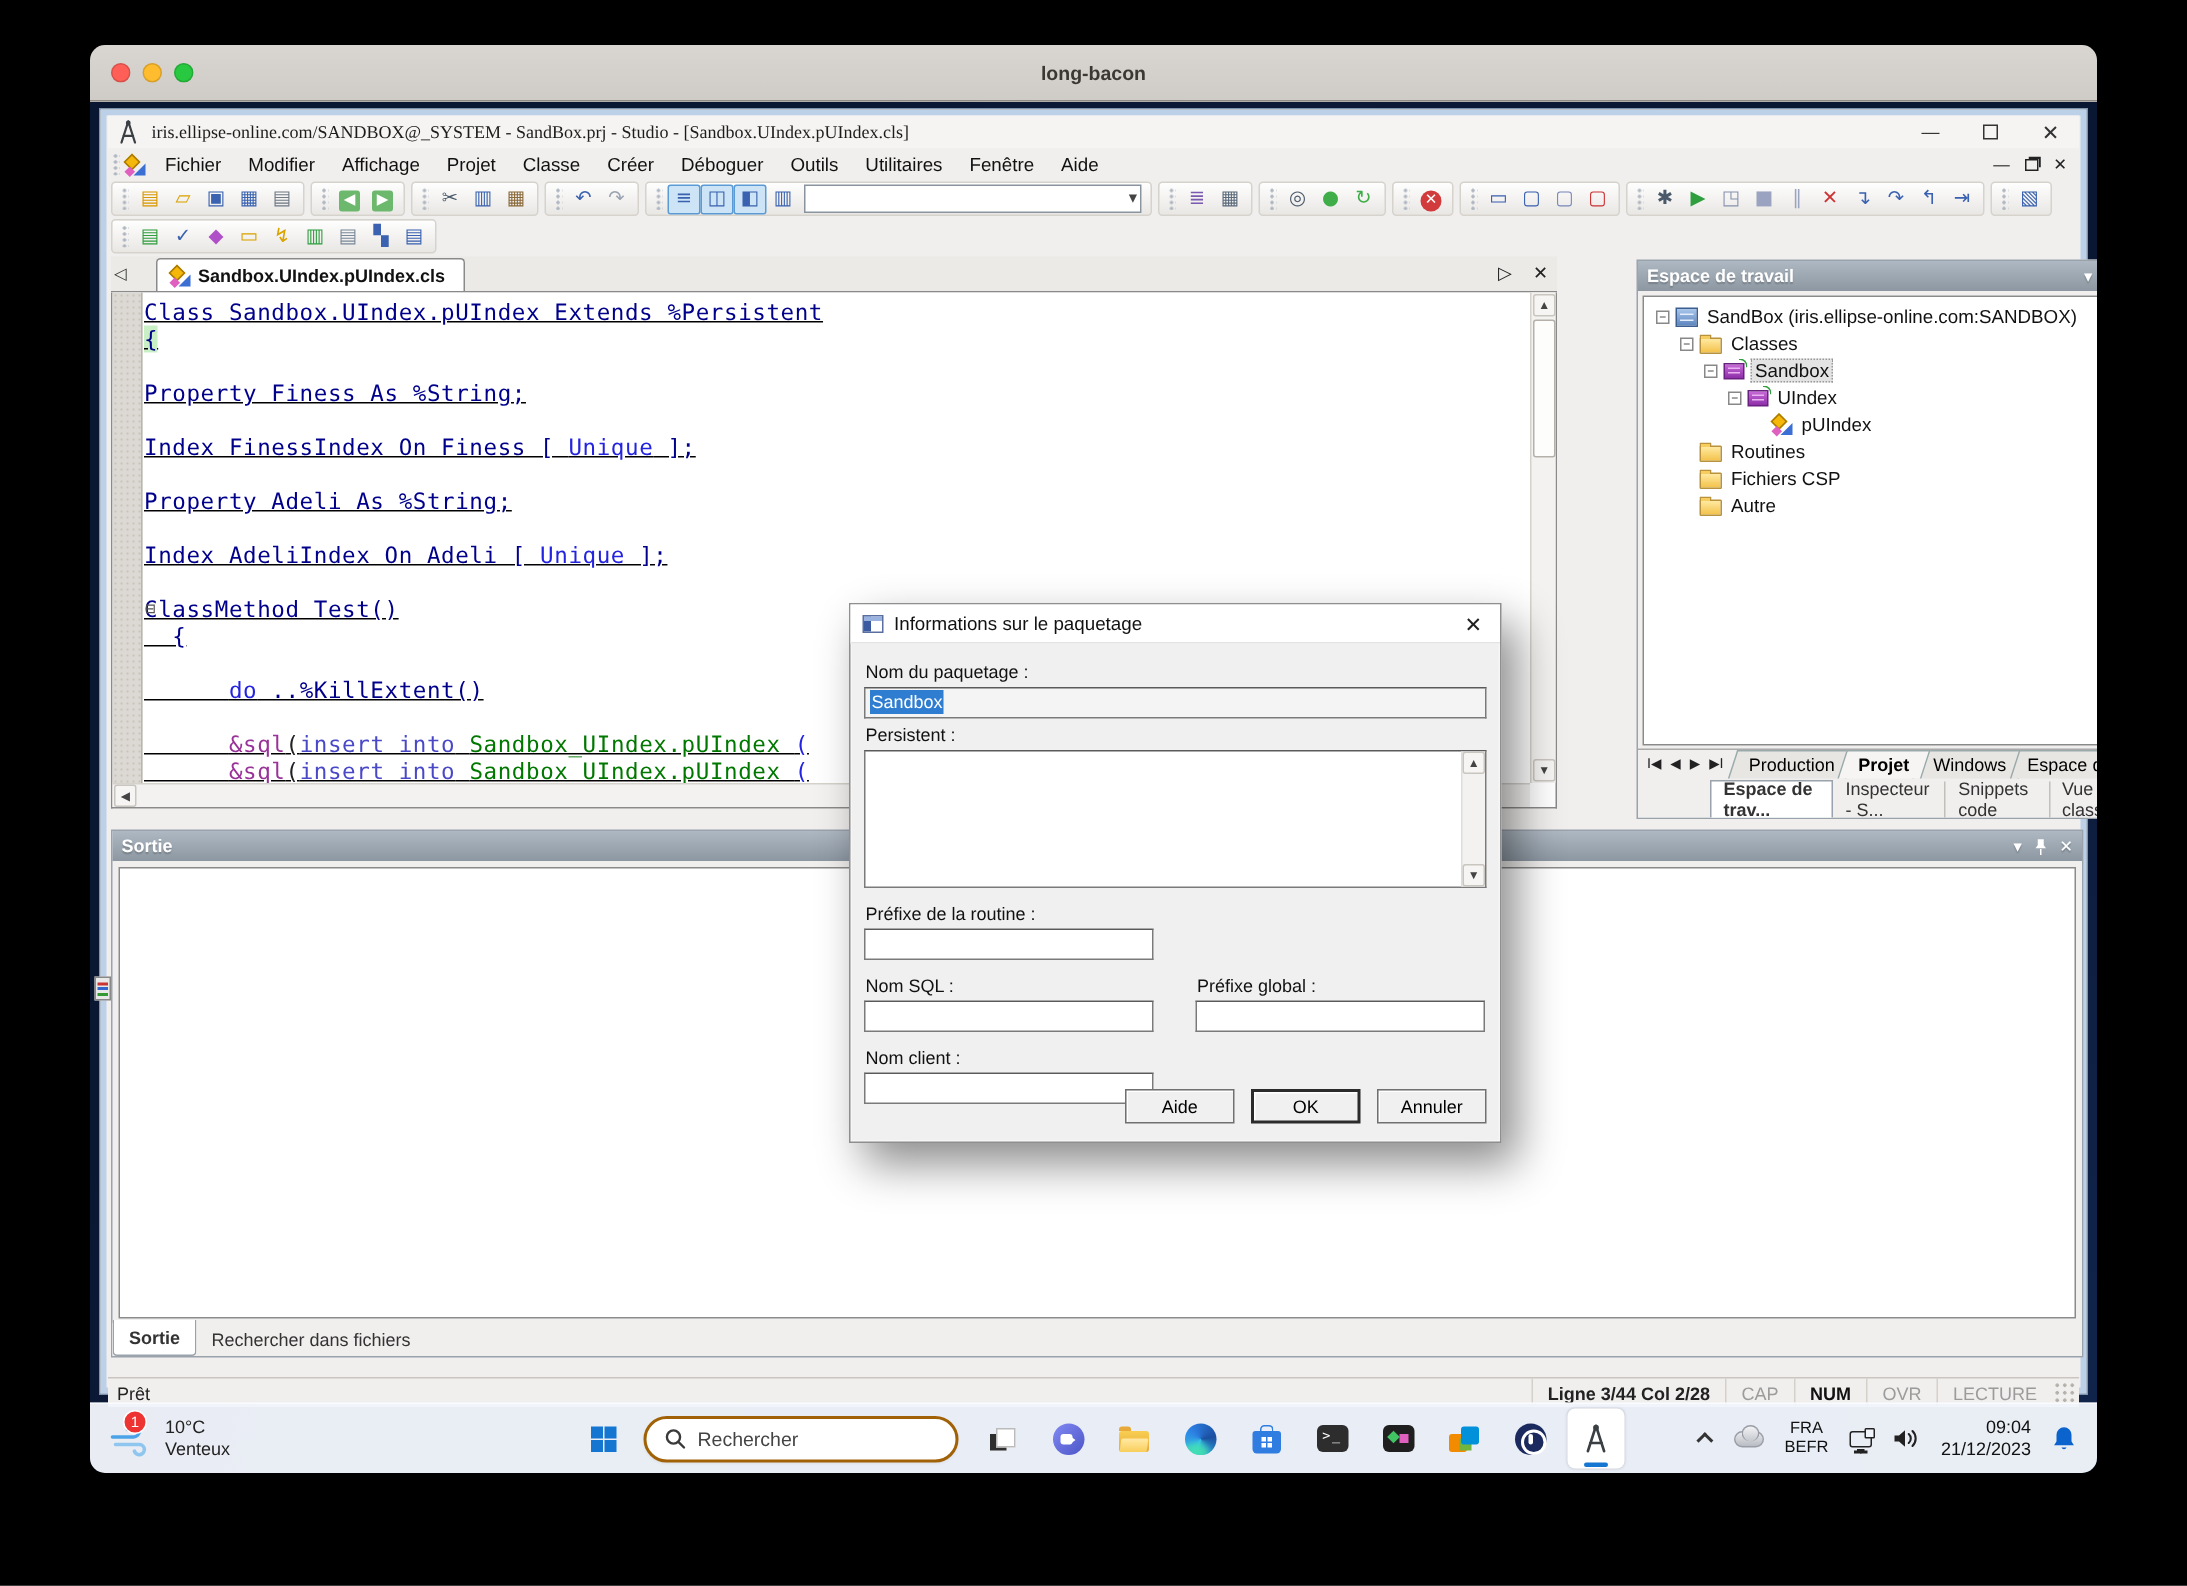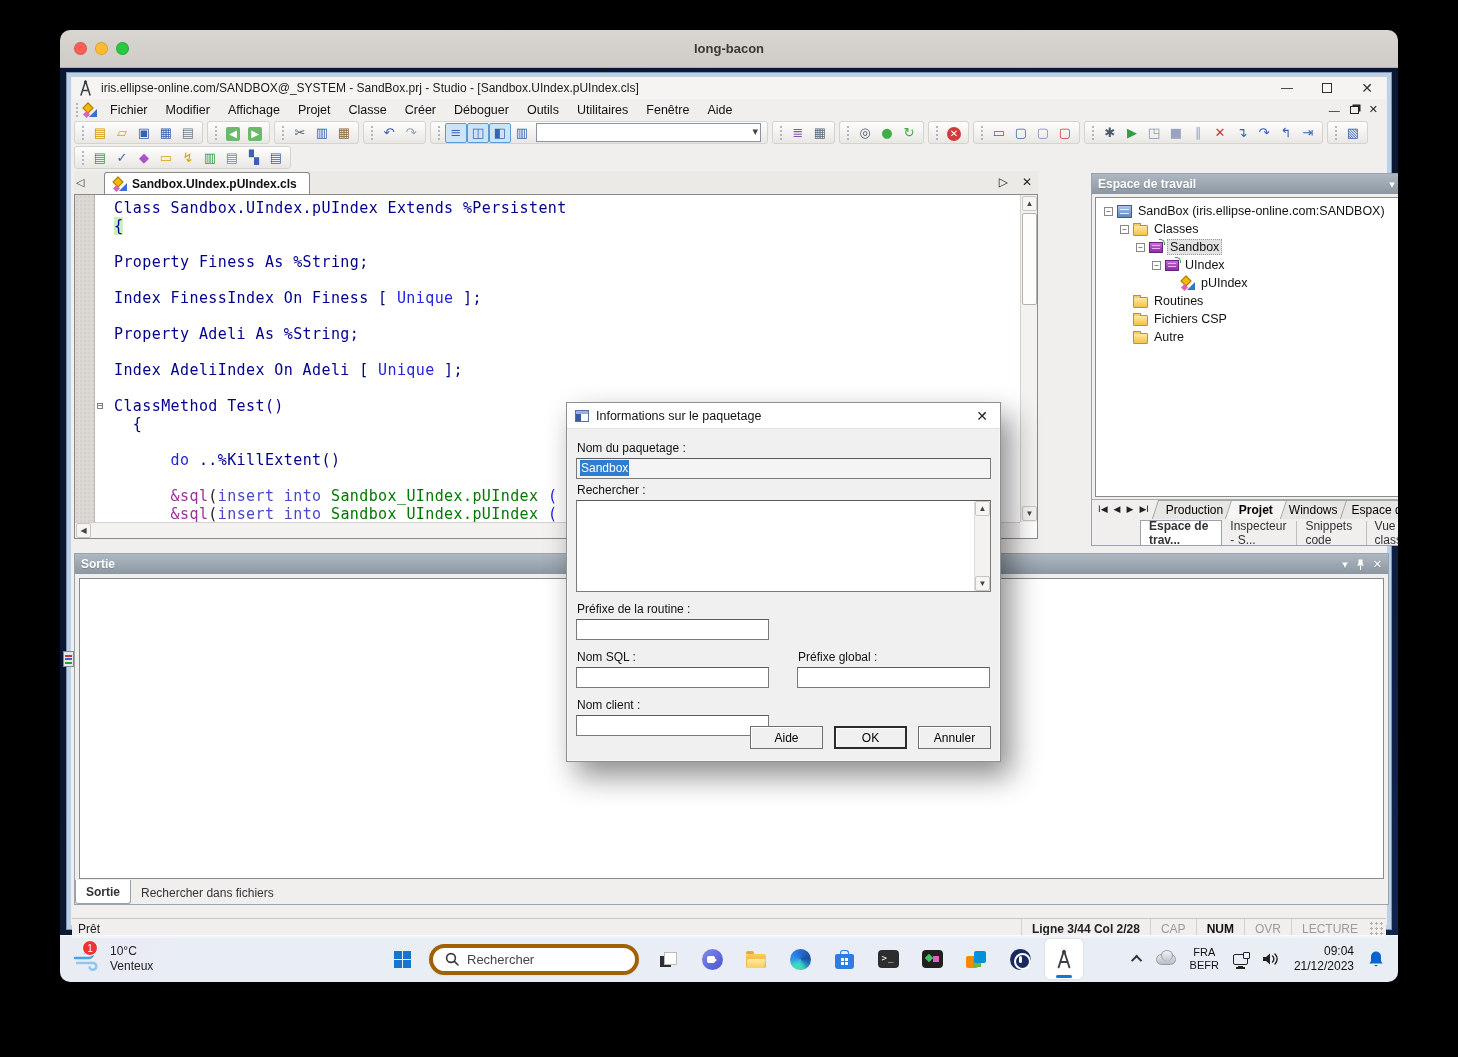--- a/index.html
+++ b/index.html
@@ -12,21 +12,21 @@
   .traffic span { width:13px; height:13px; border-radius:50%; display:inline-block; border:.5px solid rgba(0,0,0,.15); }
   .tl-red{background:#ff5f57} .tl-yellow{background:#febc2e} .tl-green{background:#28c840}
   .mac-title { position:absolute; left:0; right:0; text-align:center; font-weight:bold; font-size:13px; color:#3b3833; }
 
   
   .vm { position:absolute; left:0; top:38px; width:1338px; height:914px; background:radial-gradient(ellipse at 60% 120%, #1d3f7d 0%, #132a56 35%, #0a1733 75%); }
 
   
   .studio { position:absolute; left:6px; top:4px; width:1326px; height:858px; background:#f0efee; border:1px solid #7e94ad; box-shadow:0 0 0 4px #bcd0e8 inset; }
   .s-titlebar { position:absolute; left:5px; top:4px; right:5px; height:22px; background:#f5f4f2; display:flex; align-items:center; font-size:12px; color:#1c1c1c; }
-  .s-title-text { margin-left:8px; white-space:nowrap; }
+  .s-title-text { margin-left:8px; white-space:nowrap;font-family:Liberation Serif, serif; }
   .s-caption-controls { position:absolute; right:10px; top:0; height:22px; display:flex; gap:26px; align-items:center; color:#333; font-size:12px; }
   .cap-btn { width:18px; text-align:center; cursor:default; }
   .cap-max { width:10px; height:10px; border:1px solid #333; display:inline-block; }
   .frame-mini-icon { position:absolute; left:-4px; top:578px; width:11px; height:16px; background:#e8e8e8; border:1px solid #888; display:flex; flex-direction:column; justify-content:space-evenly; padding:1px; }
   .frame-mini-icon i { height:2px; display:block; }
 
   
   .compass-icon svg { display:block; }
 
   
@@ -56,21 +56,21 @@
   
   .icon-class { width:14px; height:14px; position:relative; display:inline-block; }
   .icon-class::before { content:""; position:absolute; left:1px; top:1px; width:6px; height:6px; background:#f5b70a; border:1px solid #a87a00; transform:rotate(45deg); }
   .icon-class::after { content:""; position:absolute; right:0; bottom:0; width:0; height:0; border-left:8px solid transparent; border-bottom:8px solid #3b6fd4; }
   .icon-class i { position:absolute; left:1px; bottom:0; width:5px; height:5px; background:#e060c0; transform:rotate(45deg); }
 
   
   .editor { position:absolute; left:7px; top:122px; width:964px; height:344px; background:#fff; border:1px solid #8a8a8a; border-top:none; }
   .gutter { position:absolute; left:0; top:0; bottom:16px; width:20px; background:#dcd9d4; border-right:1px solid #b9b5ae; background-image:radial-gradient(circle,#c7c3bc 0.6px,transparent 0.8px); background-size:4px 4px; }
   .code { position:absolute; left:21px; top:4px; right:17px; bottom:16px; overflow:hidden; font-family:"DejaVu Sans Mono",monospace; font-size:15px; line-height:18px; letter-spacing:.4px; white-space:pre; }
-  .cline { height:18px; padding-left:18px; position:relative; }
+  .cline { height:18px; position:relative;text-decoration:underline; }
   .fold { position:absolute; left:1px; top:3px; font-size:11px; line-height:11px; color:#555; letter-spacing:0; }
   .nav{color:#00008b} .blu{color:#2323e0} .pur{color:#993399} .slt{color:#4949c8} .grn{color:#007800} .blk{color:#222}
   .hl{background:#c9efc5}
 
   
   .vscroll { position:absolute; right:0; top:0; bottom:16px; width:17px; background:#f3f2f0; border-left:1px solid #d5d2cc; }
   .hscroll { position:absolute; left:0; right:17px; bottom:0; height:16px; background:#f3f2f0; border-top:1px solid #d5d2cc; }
   .sb-btn { position:absolute; width:15px; height:15px; background:#f6f5f3; border:1px solid #c9c5bf; border-radius:2px; font-size:8px; line-height:14px; text-align:center; color:#444; }
   .sb-thumb { position:absolute; background:#fdfdfc; border:1px solid #b5b1aa; border-radius:2px; }
 
@@ -139,21 +139,21 @@
   .btn-default { border:2px solid #2b2b2b; }
 
   
   .taskbar { position:absolute; left:0; bottom:0; width:1338px; height:47px; background:rgba(241,244,250,.97); border-top:1px solid rgba(255,255,255,.6); display:flex; align-items:center; }
   .weather { display:flex; align-items:center; gap:8px; padding-left:12px; width:170px; position:relative; }
   .weather-badge { position:absolute; left:22px; top:-4px; width:16px; height:16px; background:#e33; border-radius:50%; color:#fff; font-size:10px; line-height:16px; text-align:center; border:1.5px solid #fff; }
   .weather-text { font-size:12px; color:#222; line-height:15px; }
   .tb-center { display:flex; align-items:center; gap:10px; margin-left:156px; }
   .i-start { width:17px; height:17px; position:relative; margin:0 8px; }
   .i-start b { position:absolute; width:8px; height:8px; background:#1576d2; left:0; top:0; box-shadow:9px 0 0 #1576d2, 0 9px 0 #1576d2, 9px 9px 0 #1576d2; }
-  .search-pill { width:210px; height:31px; background:#fff; border:4px solid #a16207; border-radius:16px; display:flex; align-items:center; gap:8px; padding:0 12px; font-size:13px; color:#444; box-shadow:0 1px 2px rgba(0,0,0,.05); }
+  .search-pill { width:210px; height:31px; background:#fff; border:2px solid #a16207; border-radius:16px; display:flex; align-items:center; gap:8px; padding:0 12px; font-size:13px; color:#444; box-shadow:0 1px 2px rgba(0,0,0,.05); }
   .tb-app { width:38px; height:40px; display:flex; align-items:center; justify-content:center; border-radius:5px; position:relative; }
   .tb-app.active { background:#fff; box-shadow:0 0 2px rgba(0,0,0,.15); }
   .tb-app.active::after { content:""; position:absolute; bottom:1px; left:11px; width:16px; height:3px; border-radius:2px; background:#1576d2; }
   .appicon { position:relative; }
 
   .i-task-view { width:17px; height:15px; }
   .i-task-view::before { content:""; position:absolute; left:0; bottom:0; width:11px; height:11px; background:#2e2e2e; }
   .i-task-view::after { content:""; position:absolute; right:0; top:0; width:11px; height:11px; background:#fff; border:1px solid #bbb; }
   .i-task-view { position:relative; }
   .i-chat { width:21px; height:21px; border-radius:50%; background:linear-gradient(135deg,#8089f2,#4d55c8); position:relative; }
@@ -487,21 +487,21 @@
 
     <div class="dialog">
       <div class="dlg-title">
         <span class="dlg-icon"></span>
         <span>Informations sur le paquetage</span>
         <span class="dlg-close">✕</span>
       </div>
       <div class="dlg-body">
         <div class="dlg-label">Nom du paquetage :</div>
         <div class="inp inp-pkg"><span class="sel-text">Sandbox</span></div>
-        <div class="dlg-label">Rechercher :</div>
+        <div class="dlg-label">Persistent :</div>
         <div class="dlg-textarea">
           <div class="ta-scroll">
             <span class="sb-btn" style="top:0;left:0;width:15px;height:15px">▲</span>
             <span class="sb-btn" style="bottom:0;left:0;width:15px;height:15px">▼</span>
           </div>
         </div>
         <div class="dlg-cols">
           <div class="dlg-col">
             <div class="dlg-label">Préfixe de la routine :</div>
             <div class="inp"></div>

